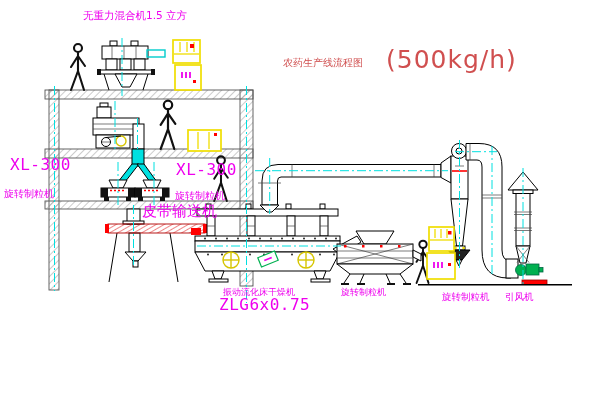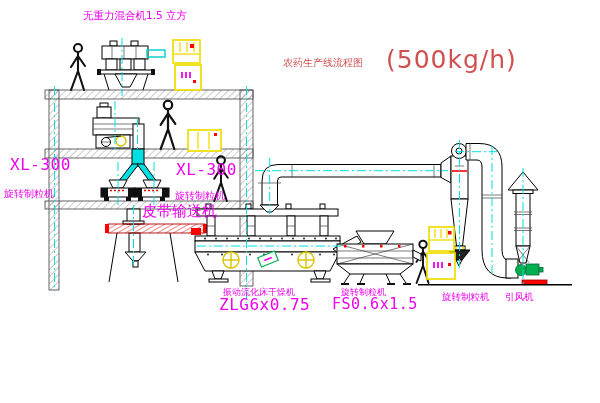--- a/index.html
+++ b/index.html
@@ -338,19 +338,18 @@
 
 <span class="lbl model" style="left:176px;top:162px;font-size:16px">XL-300</span>
 <span class="lbl" style="left:175px;top:191px;font-size:10px">旋转制粒机</span>
 
 <span class="lbl" style="left:142px;top:204px;font-size:15px">皮带输送机</span>
 
 <span class="lbl" style="left:223px;top:288px;font-size:9px">振动流化床干燥机</span>
 <span class="lbl model" style="left:219px;top:297px;font-size:16px">ZLG6x0.75</span>
 
 <span class="lbl" style="left:341px;top:288px;font-size:9px">旋转制粒机</span>
-<span class="lbl model" style="left:332px;top:297px;font-size:15px">FS0.6x1.5</span>
 
 <span class="lbl" style="left:442px;top:292px;font-size:9.5px">旋转制粒机</span>
 
 <span class="lbl" style="left:505px;top:292px;font-size:9.5px">引风机</span>
 
 </div>
 
 </body></html>

